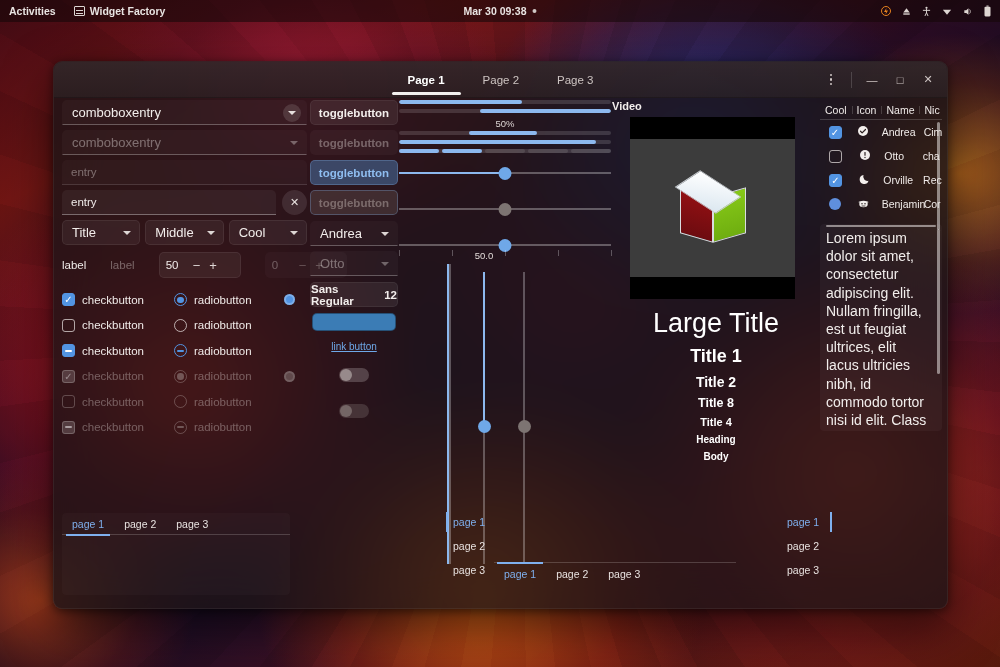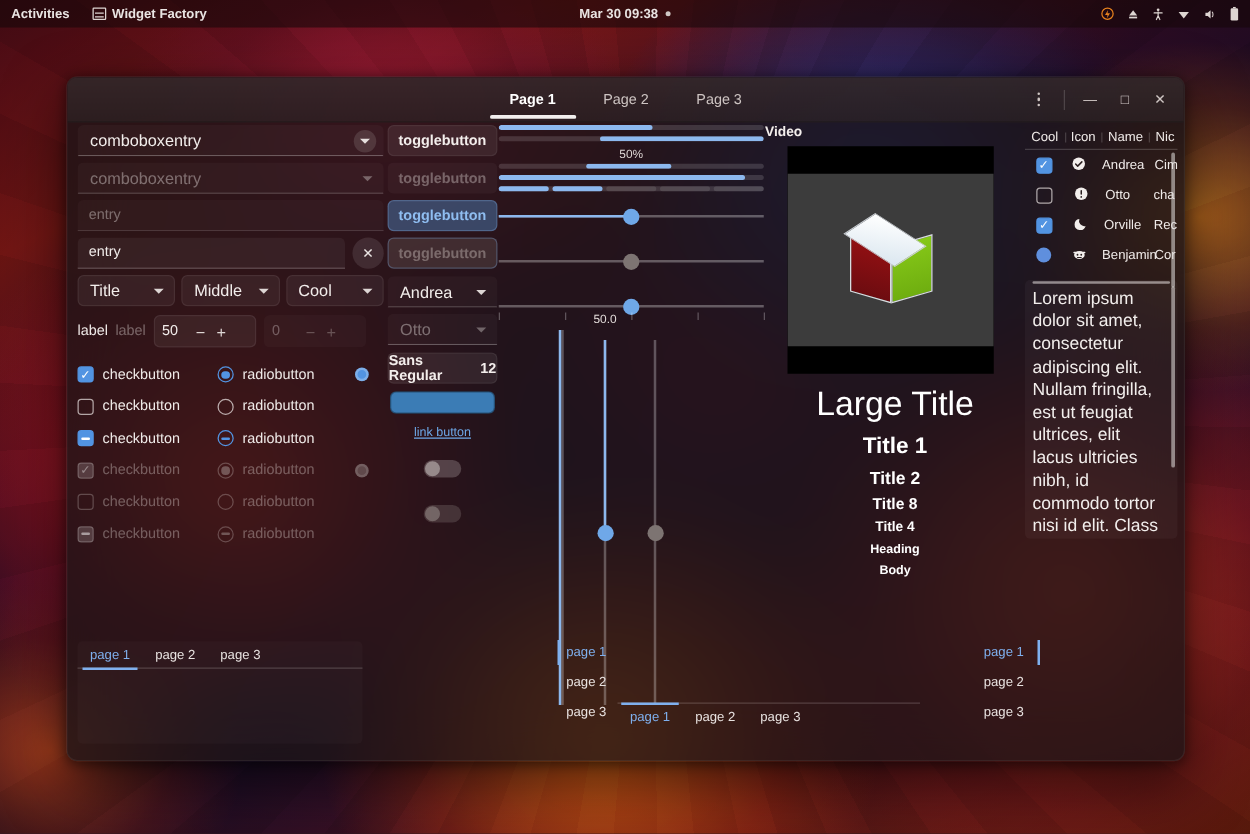--- a/index.html
+++ b/index.html
@@ -122,21 +122,21 @@
   .combo .arrow { position: absolute; right: 8px; top: 50%; transform: translateY(-50%); border-left: 4.2px solid transparent; border-right: 4.2px solid transparent; border-top: 4.6px solid #ddd6d4; }
   .combo.dim .arrow { border-top-color: rgba(221,214,212,.4); }
   .combo .arrow-circ { position: absolute; right: 5px; top: 50%; transform: translateY(-50%); width: 18px; height: 18px; border-radius: 50%; background: rgba(255,255,255,.12); display: flex; align-items: center; justify-content: center; }
   .combo .arrow-circ i { border-left: 4px solid transparent; border-right: 4px solid transparent; border-top: 4.4px solid #e6e0de; }
 
   
   #align-row { display: flex; gap: 5px; margin-bottom: 7px; }
   #align-row .combo { flex: 1; margin-bottom: 0; }
 
   
-  #spin-row { display: flex; align-items: center; gap: 6px; margin-bottom: 9px; height: 26px; }
+  #spin-row { display: flex; align-items: center; gap: 24px; margin-bottom: 9px; height: 26px; }
   .lbl { font-size: 11.5px; color: #efeae8; }
   .lbl.dim { color: rgba(239,234,232,.38); }
   .spin {
     display: flex; align-items: center; height: 26px; min-width: 82px;
     background: rgba(255,255,255,.06); border-radius: 5px; border: 1px solid rgba(255,255,255,.07);
     padding: 0 6px; gap: 9px; font-size: 11.5px; color: #f2edeb;
   }
   .spin.dim { color: rgba(242,237,235,.32); background: rgba(255,255,255,.028); border-color: transparent; }
   .spin .v { min-width: 18px; }
   .spin .op { font-size: 13px; color: #ded7d5; }

